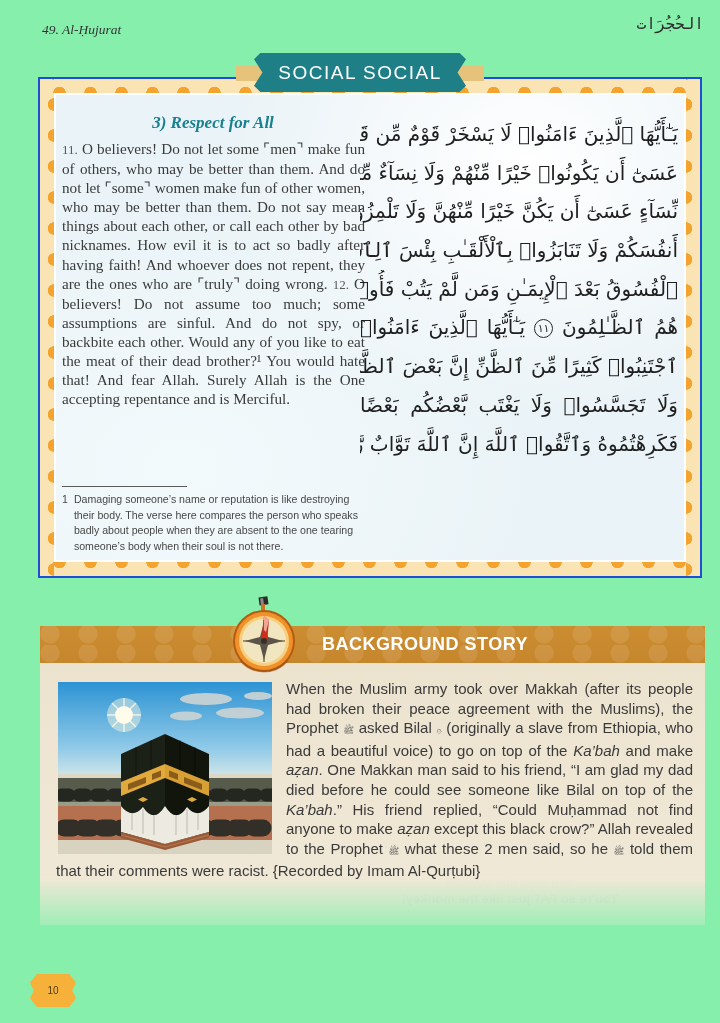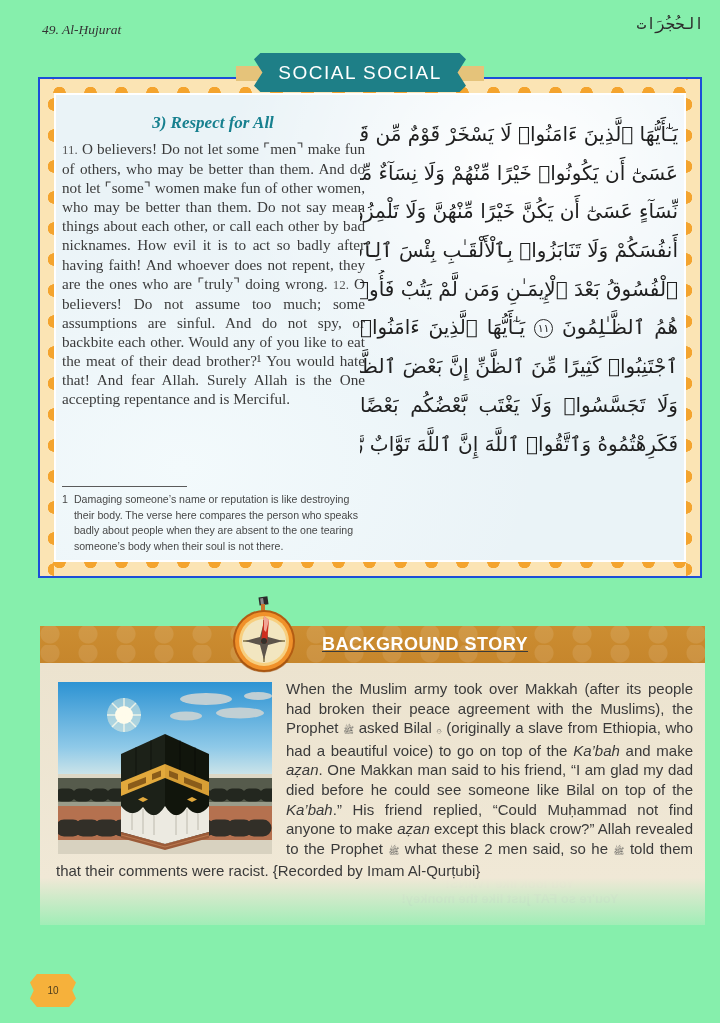--- a/index.html
+++ b/index.html
@@ -40,21 +40,21 @@
   .col-ar{position:absolute;right:6px;top:20px;width:318px;direction:rtl;
           font-family:"DejaVu Sans",sans-serif;font-size:20px;color:#1f1f1f;}
   .ar-line{height:38.7px;line-height:38.7px;text-align:justify;text-align-last:justify;white-space:nowrap;overflow:hidden;}
   .ayah-num{display:inline-block;font-size:11px;border:1.4px solid #2a2a2a;border-radius:50%;
             width:17px;height:17px;line-height:17px;text-align:center;vertical-align:2px;text-align-last:center;font-family:Liberation Serif, serif;}
 
   
   .bs-banner{position:absolute;left:40px;top:626px;width:665px;height:37px;z-index:3;
              background:radial-gradient(circle at 10px 8px,rgba(255,255,255,0.10) 0 9px,rgba(0,0,0,0) 10px),
                         linear-gradient(#cc8d31,#c6862c);
-             background-size:38px 19px,auto;display:flex;align-items:center;text-decoration:underline;}
+             background-size:38px 19px,auto;display:flex;align-items:center;}
   .bs-banner span{color:#fff;font-weight:bold;font-size:18px;letter-spacing:0.5px;padding-left:282px;}
   .compass{position:absolute;left:226px;top:592px;z-index:5;}
   .bs-section{position:absolute;left:40px;top:663px;width:665px;height:262px;
               background:linear-gradient(#ece3cf,#f0e8d6 82%,rgba(240,232,214,0.25));z-index:2;}
   .bs-content{position:absolute;left:40px;top:663px;width:665px;box-sizing:border-box;
               padding:16px 12px 0 16px;z-index:4;}
   .kaaba{float:left;width:214px;height:172px;margin:3px 14px 4px 2px;}
   .story{font-size:15px;line-height:19.6px;text-align:justify;color:#3a3a3a;margin:0;}
   .story i{font-style:italic;}
   .hon{font-size:9px;color:#4a4a4a;}

